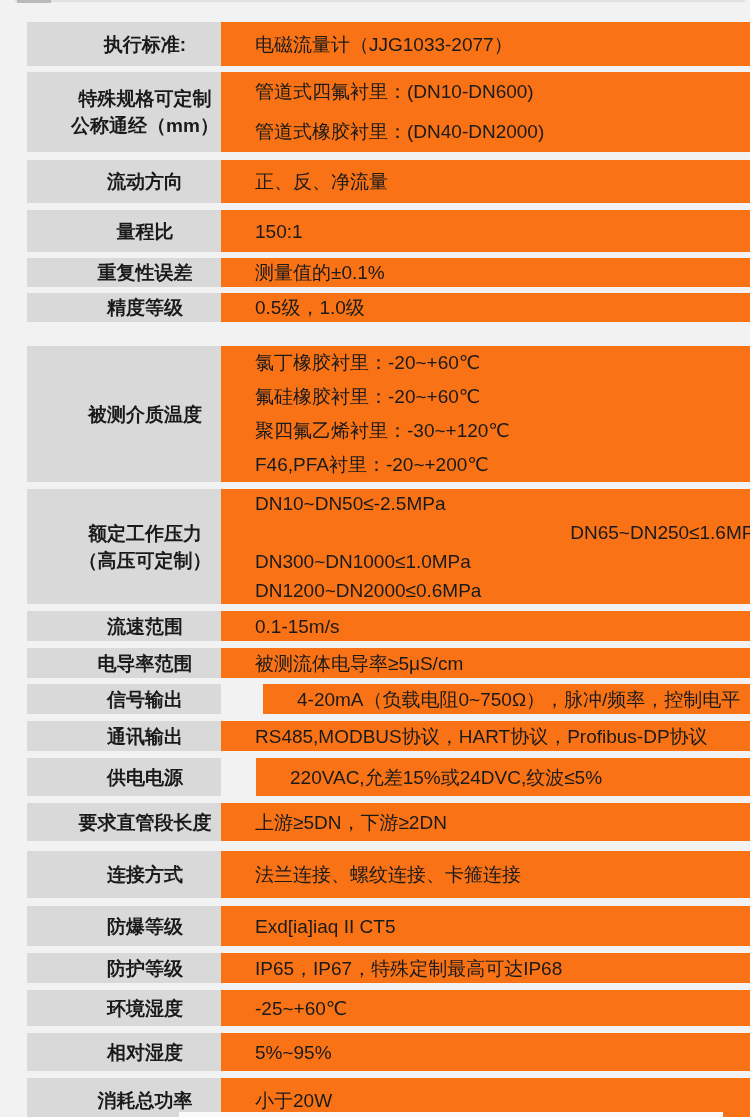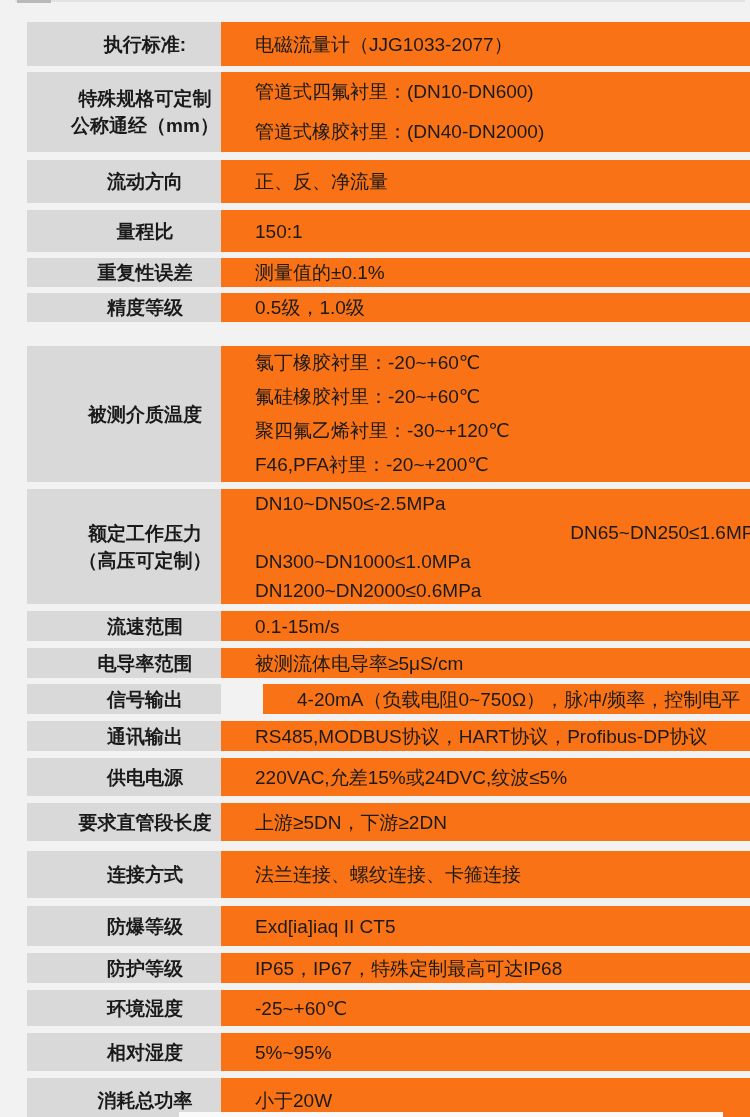--- a/index.html
+++ b/index.html
@@ -193,21 +193,21 @@
 
   <div class="spec-row" style="height: 30px; margin-bottom: 7px;">
     <div class="label-cell">
           <div class="label-line">通讯输出</div>
         </div>
     <div class="value-cell">
           <div class="value-line">RS485,MODBUS协议，HART协议，Profibus-DP协议</div>
         </div>
   </div>
 
-  <div class="spec-row" style="height: 38px; margin-bottom: 7px;">
+  <div class="spec-row" style="height: 38px; margin-bottom: 7px; gap: 35px;">
     <div class="label-cell">
           <div class="label-line">供电电源</div>
         </div>
     <div class="value-cell">
           <div class="value-line">220VAC,允差15%或24DVC,纹波≤5%</div>
         </div>
   </div>
 
   <div class="spec-row" style="height: 38px; margin-bottom: 10px;">
     <div class="label-cell">

